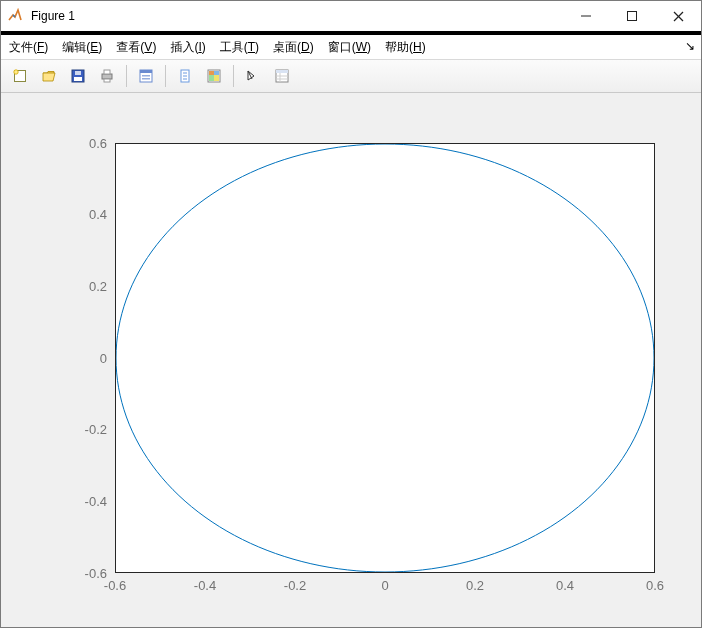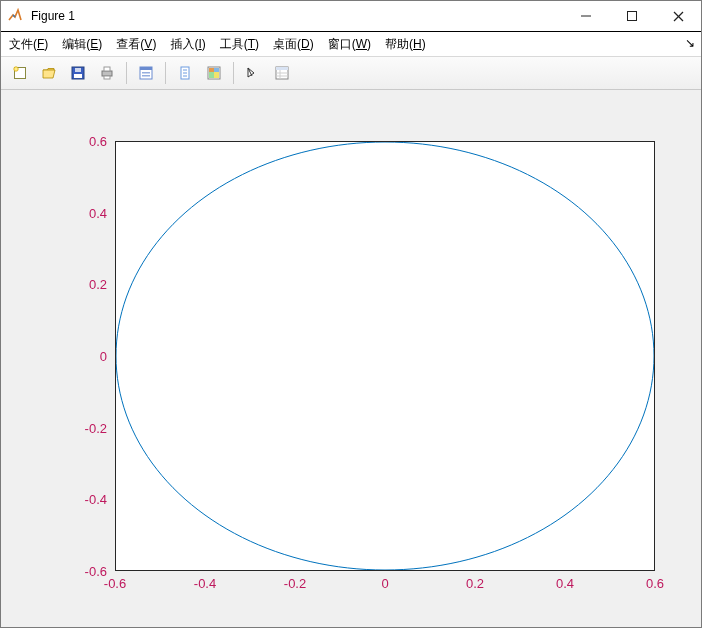--- a/index.html
+++ b/index.html
@@ -18,21 +18,21 @@
     display: flex;
     flex-direction: column;
     background: #fff;
   }
   
   .titlebar {
     height: 30px;
     background: #ffffff;
     display: flex;
     align-items: center;
-    border-bottom: 1px solid #000000;
+    border-bottom: 4px solid #000000;
     justify-content: flex-end;
   }
   .titlebar .app-icon {
     width: 16px; height: 16px;
     margin: 0 6px;
     display: flex; align-items: center; justify-content: center;
   }
   .titlebar .title {
     flex: 0 0 auto;
     font-size: 12px;
@@ -117,21 +117,21 @@
     box-sizing: border-box;
   }
   .plot-svg {
     position: absolute;
     left: 0; top: 0;
     width: 100%; height: 100%;
   }
   .tick-x, .tick-y {
     position: absolute;
     font-size: 13px;
-    color: #be185d;
+    color: #737373;
     font-family: Arial, Helvetica, sans-serif;
   }
   .tick-y { text-align: right; width: 60px; transform: translateY(-50%); }
   .tick-x { transform: translateX(-50%); top: 465px; }
   .watermark {
     position: absolute;
     right: 12px;
     bottom: 6px;
     font-size: 12px;
     color: rgba(120,120,120,0.25);

